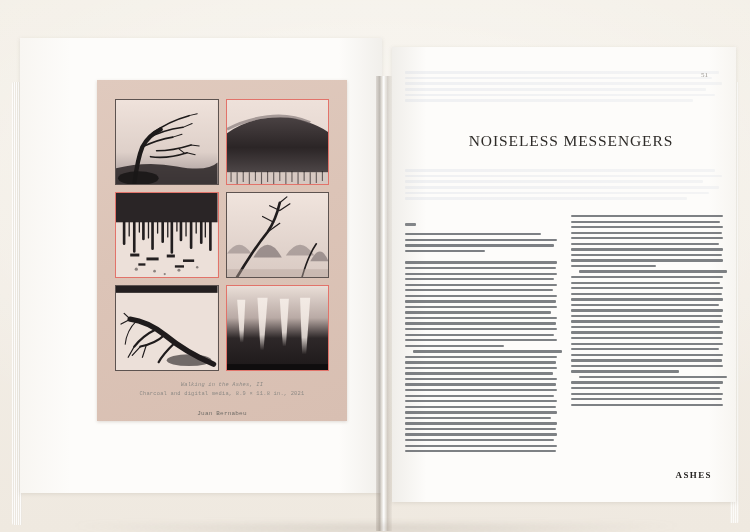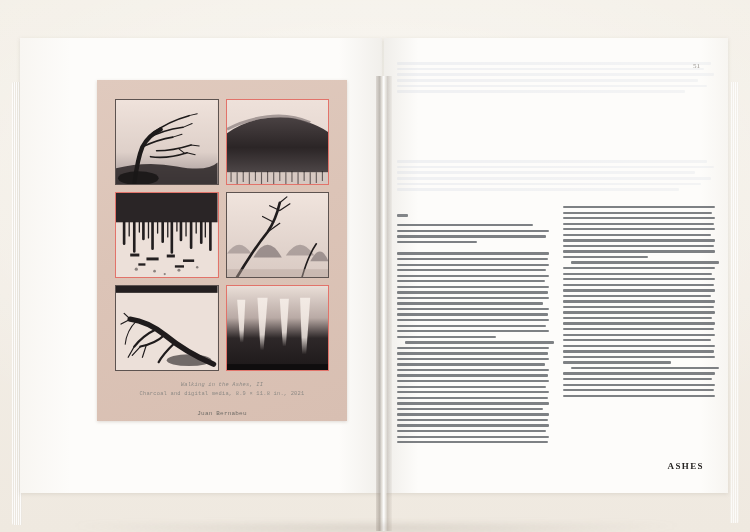--- a/index.html
+++ b/index.html
@@ -13,23 +13,24 @@
       radial-gradient(120% 90% at 50% 35%, rgba(255,255,255,.55) 0%, rgba(255,255,255,0) 60%),
       linear-gradient(180deg,#f4f0e8 0%,#f2ede5 55%,#efe9e0 100%);
   }
   
   .spread{position:absolute;left:0;top:38px;width:750px;height:455px;}
   .page{position:absolute;top:0;height:455px;background:#fdfcfa;}
   .page-left{left:20px;width:362px;
     background:linear-gradient(90deg,#f8f6f2 0%,#fdfcfa 14%,#fdfcfa 88%,#f1efeb 100%);
     box-shadow:0 1px 4px rgba(120,110,100,.16);
   }
-  .page-right{left:384px;width:344px;
+  .page-right{left:392px;width:344px;
     background:linear-gradient(90deg,#f0eeea 0%,#fdfcfa 10%,#fdfcfa 92%,#f7f5f1 100%);
     box-shadow:0 1px 4px rgba(120,110,100,.16);
+    margin-top:9px;
   }
   .page-edges-l{position:absolute;left:12px;top:44px;width:10px;height:443px;
     background:repeating-linear-gradient(90deg,#ffffff 0px,#ffffff 1px,#eae6df 1px,#eae6df 2px);
     opacity:.85;border-radius:2px 0 0 2px;}
   .page-edges-r{position:absolute;left:730px;top:44px;width:9px;height:441px;
     background:repeating-linear-gradient(90deg,#f2efe9 0px,#f2efe9 1px,#ffffff 1px,#ffffff 2px);
     opacity:.8;border-radius:0 2px 2px 0;}
   .gutter{position:absolute;left:376px;top:38px;width:16px;height:455px;
     background:linear-gradient(90deg,
       rgba(170,160,150,.30) 0%,
@@ -247,20 +248,21 @@
       <div class="gl" style="width:97%"></div>
         <div class="gl" style="width:99%"></div>
       <div class="gl" style="width:93%"></div>
         <div class="gl" style="width:98%"></div>
       <div class="gl" style="width:95%"></div>
         <div class="gl" style="width:88%"></div>
     </div>
 
     <div class="r-head">51</div>
 
+    <div class="title">NOISELESS MESSENGERS</div>
 
     <div class="cols">
 
       <div class="col">
         <div class="stand">
           <div class="sr">Very small beings are often responsible for vast surges of life. Rebecca Giggs follows the mass migration of the bogong moth in alpine Australia: a story of superabundance and apocalypse.</div>
           <div class="tl" style="width:7%;display:inline-block;margin-right:4px;"></div>
           <div class="tl i" style="width:88%"></div>
           <div class="tl i" style="width:99%"></div>
           <div class="tl i" style="width:97%"></div>

